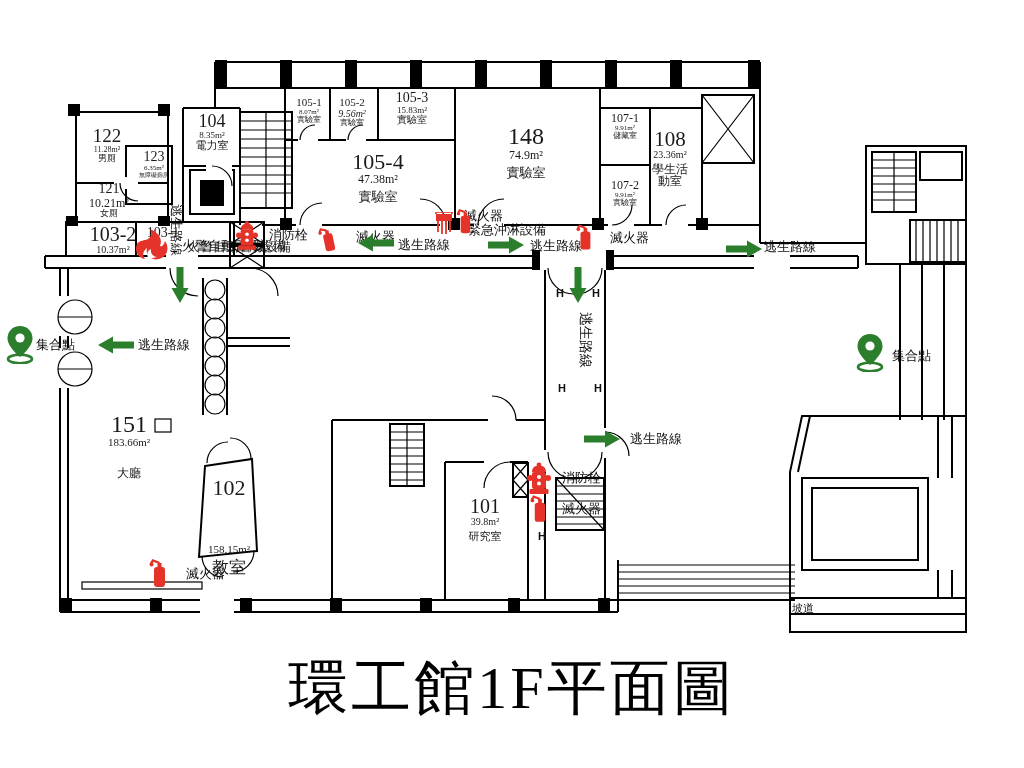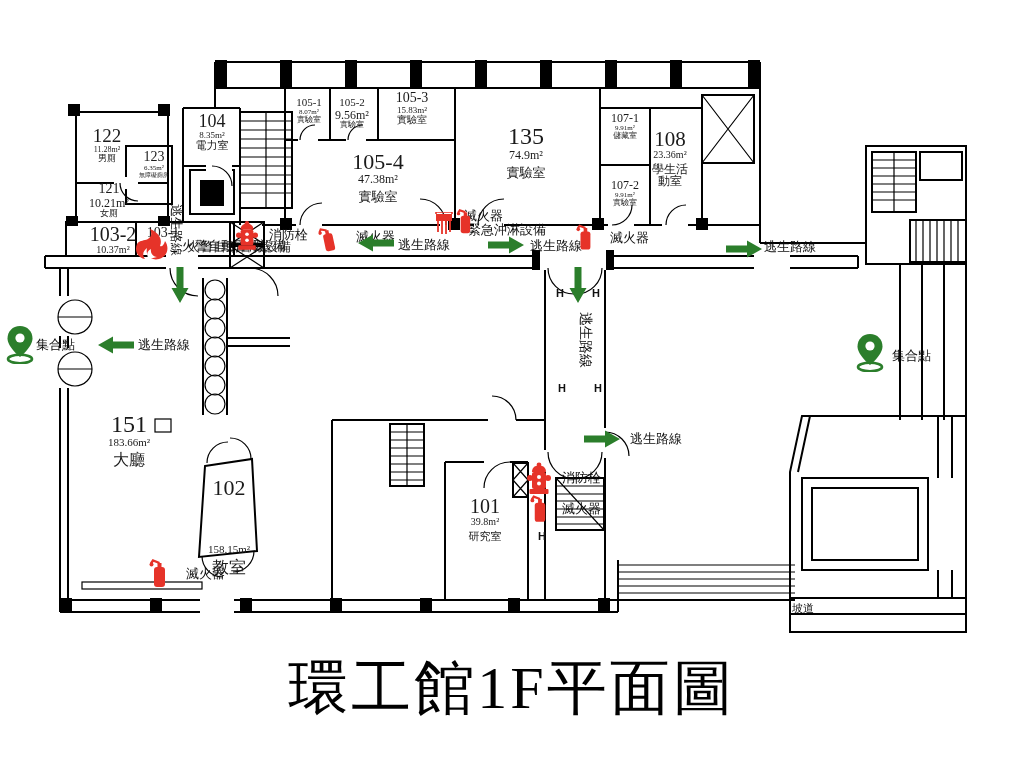--- a/index.html
+++ b/index.html
@@ -262,35 +262,35 @@
 <div class="room" style="left:134px;top:226px;width:58px;">
   <span class="rnum" style="font-size:14px;">103-1</span>
 </div>
 <div class="room" style="left:288px;top:97px;width:42px;">
   <span class="rnum" style="font-size:11px;">105-1</span>
   <span class="rarea" style="font-size:7px;">8.07m²</span>
   <span class="rname" style="font-size:8px;">實驗室</span>
 </div>
 <div class="room" style="left:331px;top:97px;width:42px;text-align:center;">
   <span class="rnum" style="font-size:11px;">105-2</span>
-  <span class="rarea" style="font-size:12px;">9.56m²</span>
+  <span class="rarea" style="font-size:10px;font-style:italic;">9.56m²</span>
   <span class="rname" style="font-size:8px;">實驗室</span>
 </div>
 <div class="room" style="left:380px;top:91px;width:64px;">
   <span class="rnum" style="font-size:14px;">105-3</span>
   <span class="rarea" style="font-size:9px;">15.83m²</span>
   <span class="rname" style="font-size:10px;">實驗室</span>
 </div>
 <div class="room" style="left:338px;top:150px;width:80px;">
   <span class="rnum" style="font-size:22px;">105-4</span>
   <span class="rarea" style="font-size:12px;">47.38m²</span>
   <span class="rname" style="font-size:13px;margin-top:4px;">實驗室</span>
 </div>
 <div class="room" style="left:494px;top:124px;width:64px;">
-  <span class="rnum" style="font-size:24px;">135</span>
+  <span class="rnum" style="font-size:24px;">148</span>
   <span class="rarea" style="font-size:12px;">74.9m²</span>
   <span class="rname" style="font-size:13px;margin-top:4px;">實驗室</span>
 </div>
 <div class="room" style="left:602px;top:112px;width:46px;">
   <span class="rnum" style="font-size:12px;">107-1</span>
   <span class="rarea" style="font-size:7px;">9.91m²</span>
   <span class="rname" style="font-size:8px;">儲藏室</span>
 </div>
 <div class="room" style="left:602px;top:179px;width:46px;">
   <span class="rnum" style="font-size:12px;">107-2</span>
@@ -298,21 +298,21 @@
   <span class="rname" style="font-size:8px;">實驗室</span>
 </div>
 <div class="room" style="left:642px;top:128px;width:56px;">
   <span class="rnum" style="font-size:21px;">108</span>
   <span class="rarea" style="font-size:10px;">23.36m²</span>
   <span class="rname" style="font-size:12px;width:42px;margin:2px auto 0;">學生活動室</span>
 </div>
 <div class="room" style="left:96px;top:412px;width:66px;">
   <span class="rnum" style="font-size:24px;">151</span>
   <span class="rarea" style="font-size:11px;">183.66m²</span>
-  <span class="rname" style="font-size:16px;margin-top:3px;">大廳</span>
+  <span class="rname" style="font-size:12px;margin-top:18px;">大廳</span>
 </div>
 <div class="room" style="left:198px;top:476px;width:62px;">
   <span class="rnum" style="font-size:22px;">102</span>
   <span class="rarea" style="font-size:11px;margin-top:45px;">158.15m²</span>
   <span class="rname" style="font-size:17px;margin-top:3px;">教室</span>
 </div>
 <div class="room" style="left:458px;top:496px;width:54px;">
   <span class="rnum" style="font-size:20px;">101</span>
   <span class="rarea" style="font-size:10px;">39.8m²</span>
   <span class="rname" style="font-size:11px;margin-top:3px;">研究室</span>

